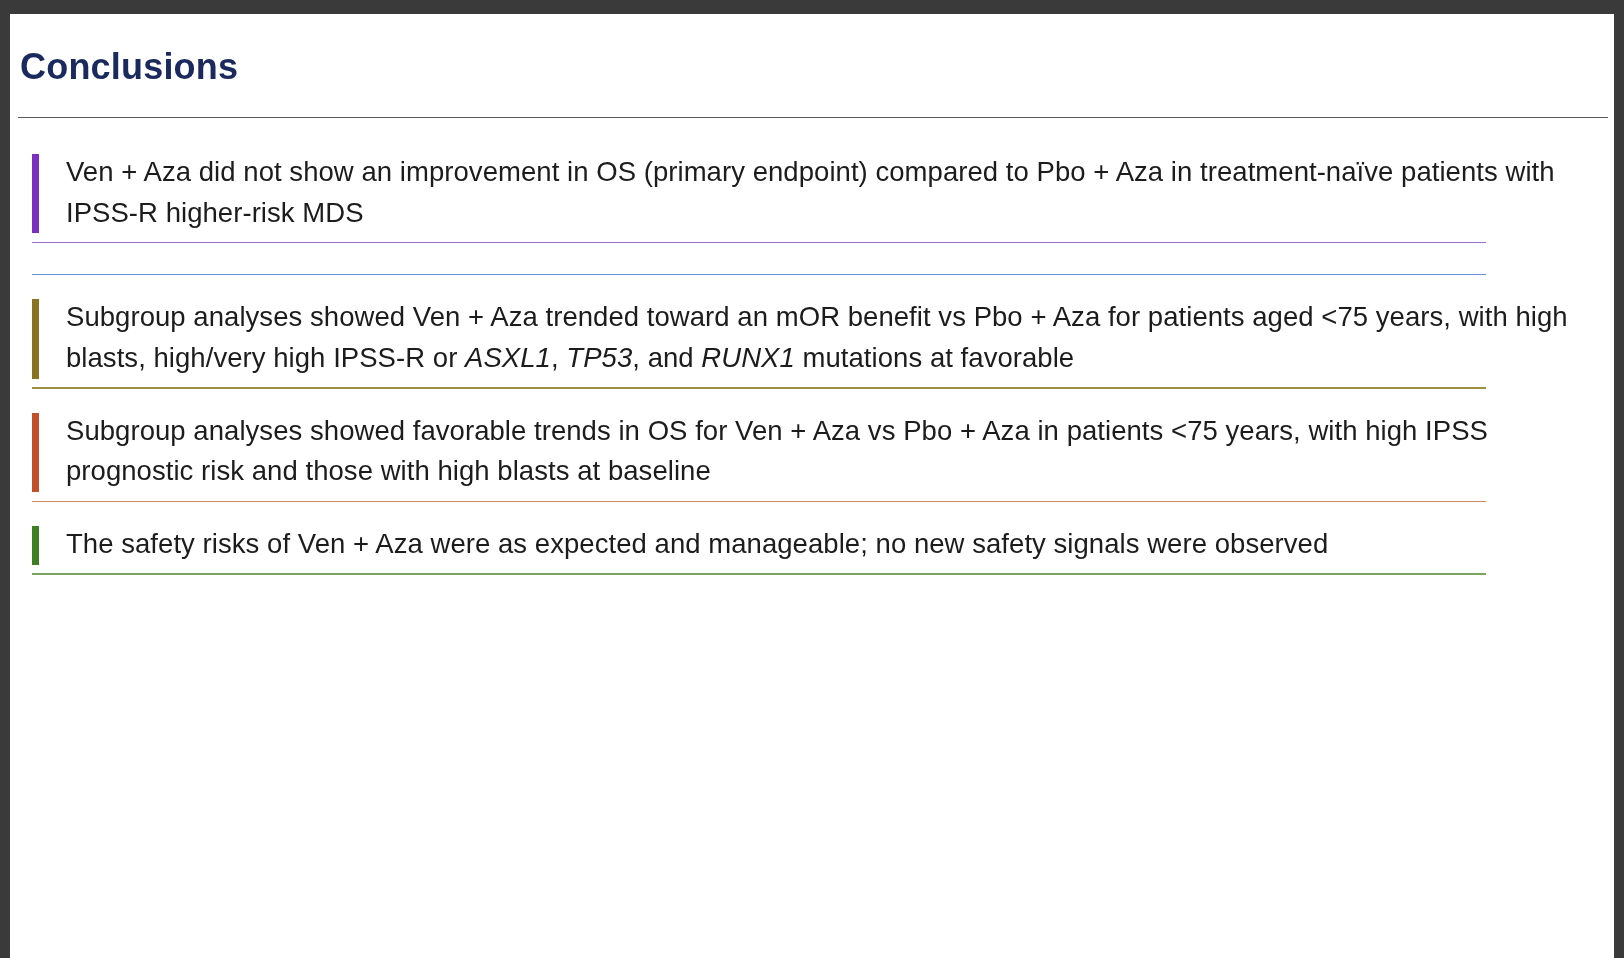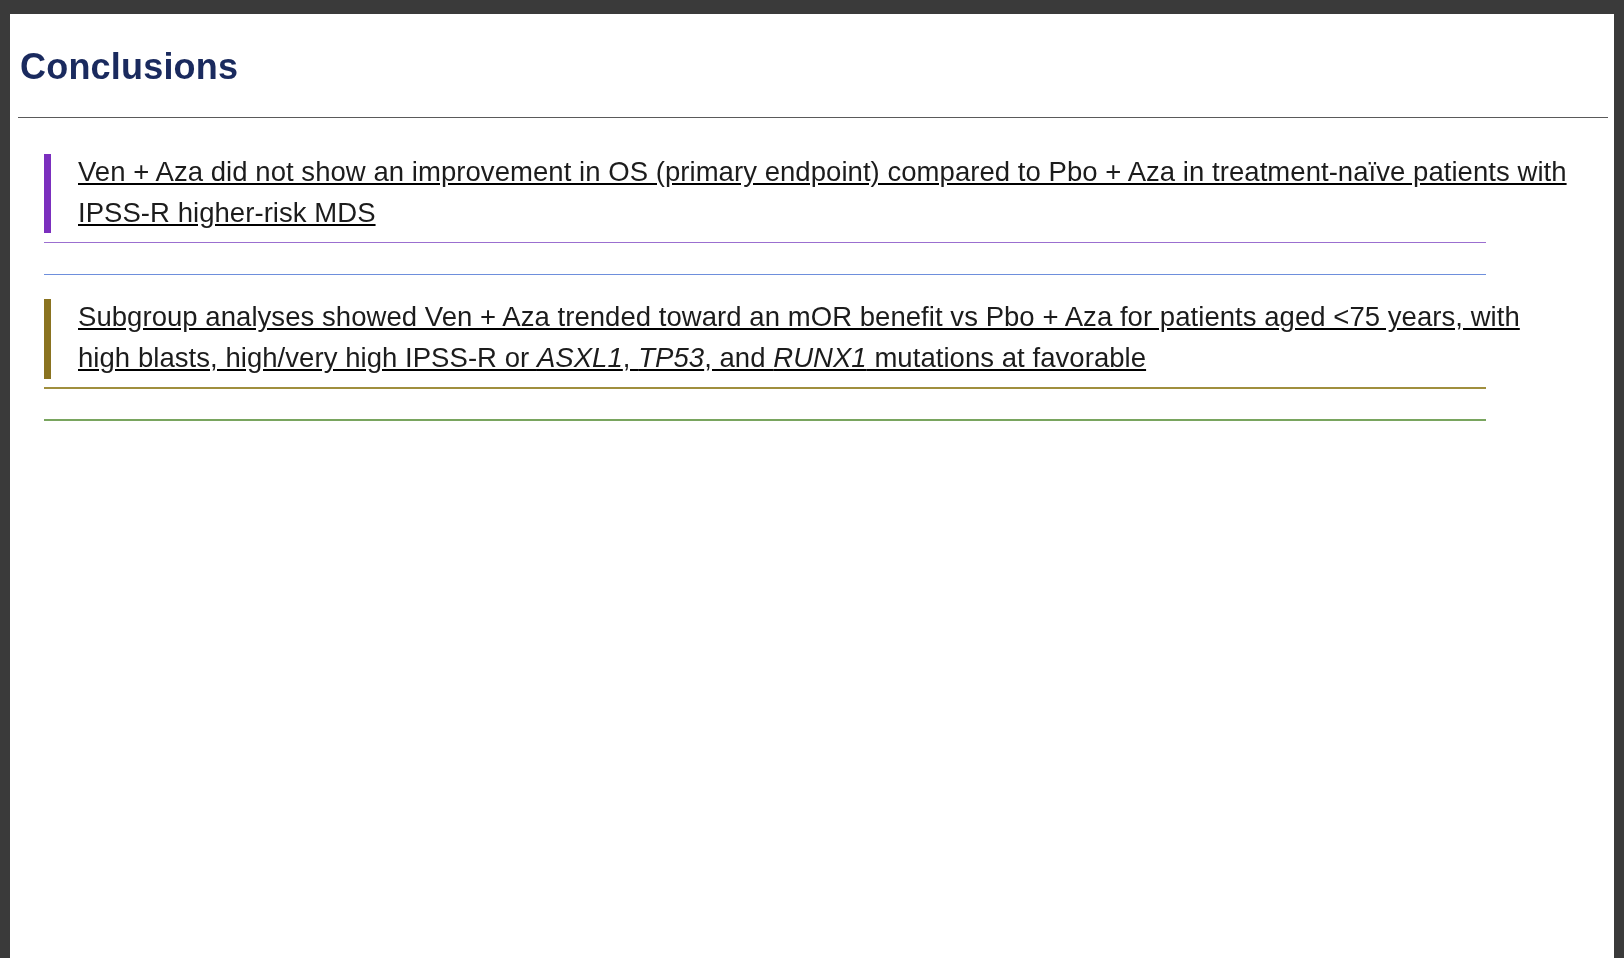--- a/index.html
+++ b/index.html
@@ -34,24 +34,23 @@
   .title-rule {
     position: absolute;
     left: 8px;
     right: 6px;
     top: 103px;
     height: 1px;
     background: #5a5a5a;
   }
   .bullets {
     position: absolute;
-    left: 34px;
+    left: 22px;
     top: 138px;
     right: 40px;
-    text-decoration: underline;
   }
   .bullet {
     position: relative;
     margin-bottom: 22px;
     padding-left: 34px;
     padding-bottom: 10px;
   }
   .bullet .bar {
     position: absolute;
     left: 0;
@@ -94,18 +93,24 @@
       <div class="bullet">
         <div class="bar" style="background: rgb(26, 79, 214);"></div>
         <div class="underline" style="background: rgb(110, 143, 220);"></div>
       </div>
       <div class="bullet">
         <div class="bar" style="background: rgb(138, 115, 32);"></div>
         <div class="text"><span>Subgroup analyses showed Ven + Aza trended toward an mOR benefit vs Pbo + Aza for patients aged &lt;75 years, with high blasts, high/very high IPSS-R or </span><i>ASXL1</i><span>, </span><i>TP53</i><span>, and </span><i>RUNX1</i><span> mutations at favorable</span></div>
         <div class="underline" style="background: rgb(160, 143, 62);"></div>
       </div>
       <div class="bullet">
+        <div class="bar" style="background: rgb(192, 80, 42);"></div>
+        <div class="text"><span>Subgroup analyses showed favorable trends in OS for Ven + Aza vs Pbo + Aza in patients &lt;75 years, with high IPSS prognostic risk and those with high blasts at baseline</span></div>
+        <div class="underline" style="background: rgb(207, 135, 104);"></div>
+      </div>
+      <div class="bullet">
         <div class="bar" style="background: rgb(63, 127, 36);"></div>
+        <div class="text"><span>The safety risks of Ven + Aza were as expected and manageable; no new safety signals were observed</span></div>
         <div class="underline" style="background: rgb(121, 165, 95);"></div>
       </div>
     </div>
 
 </div>
 
 </body></html>

